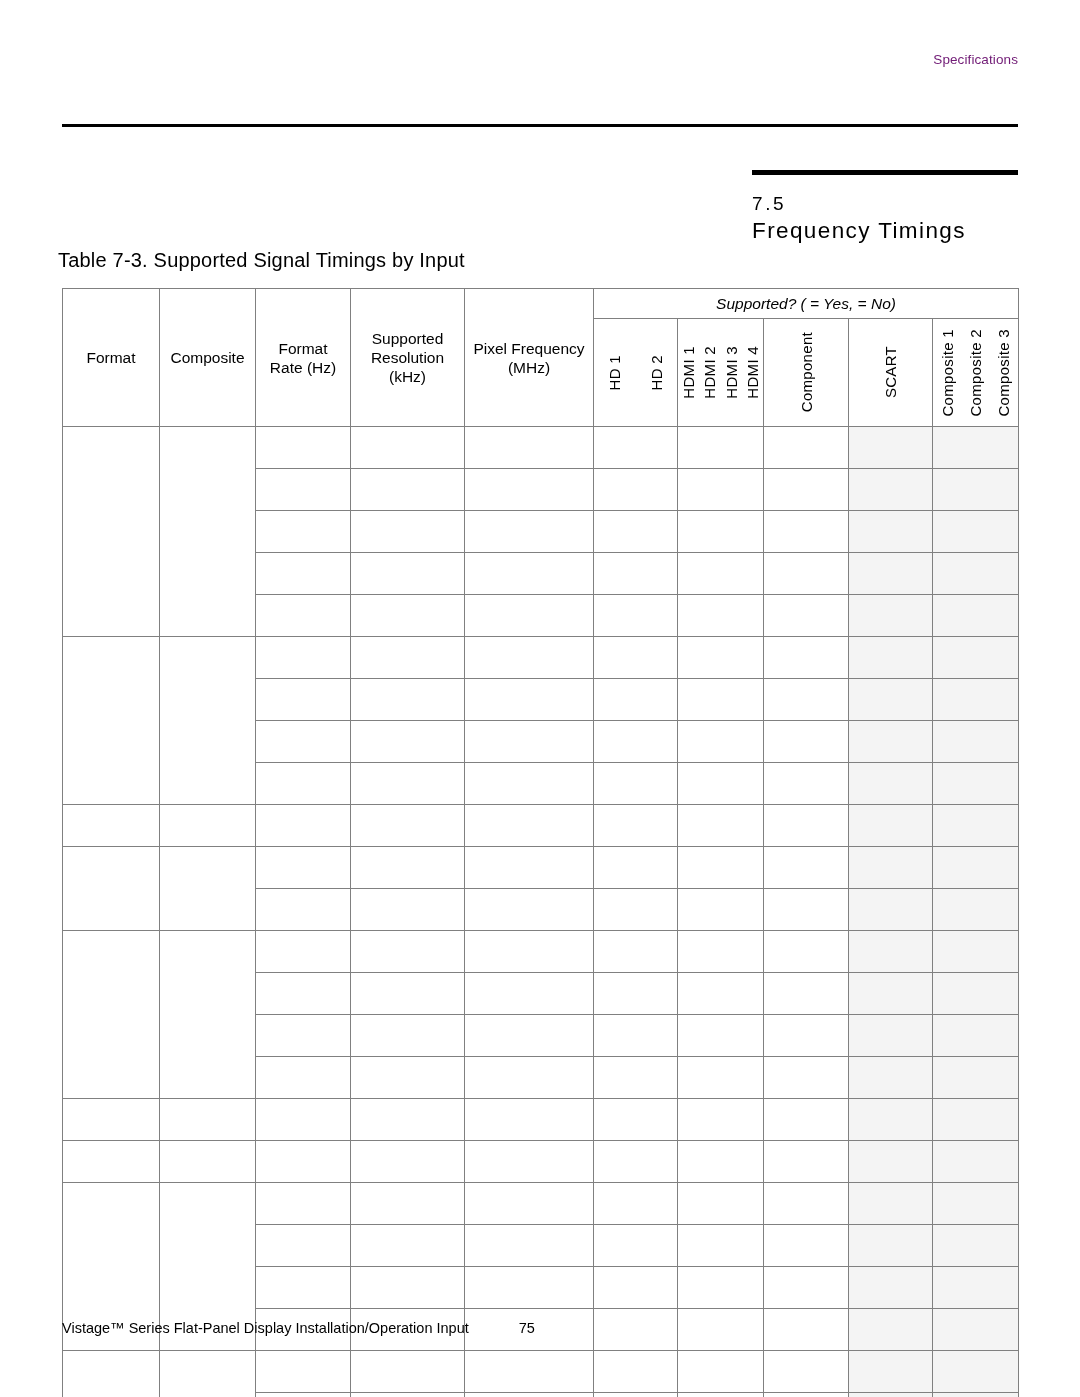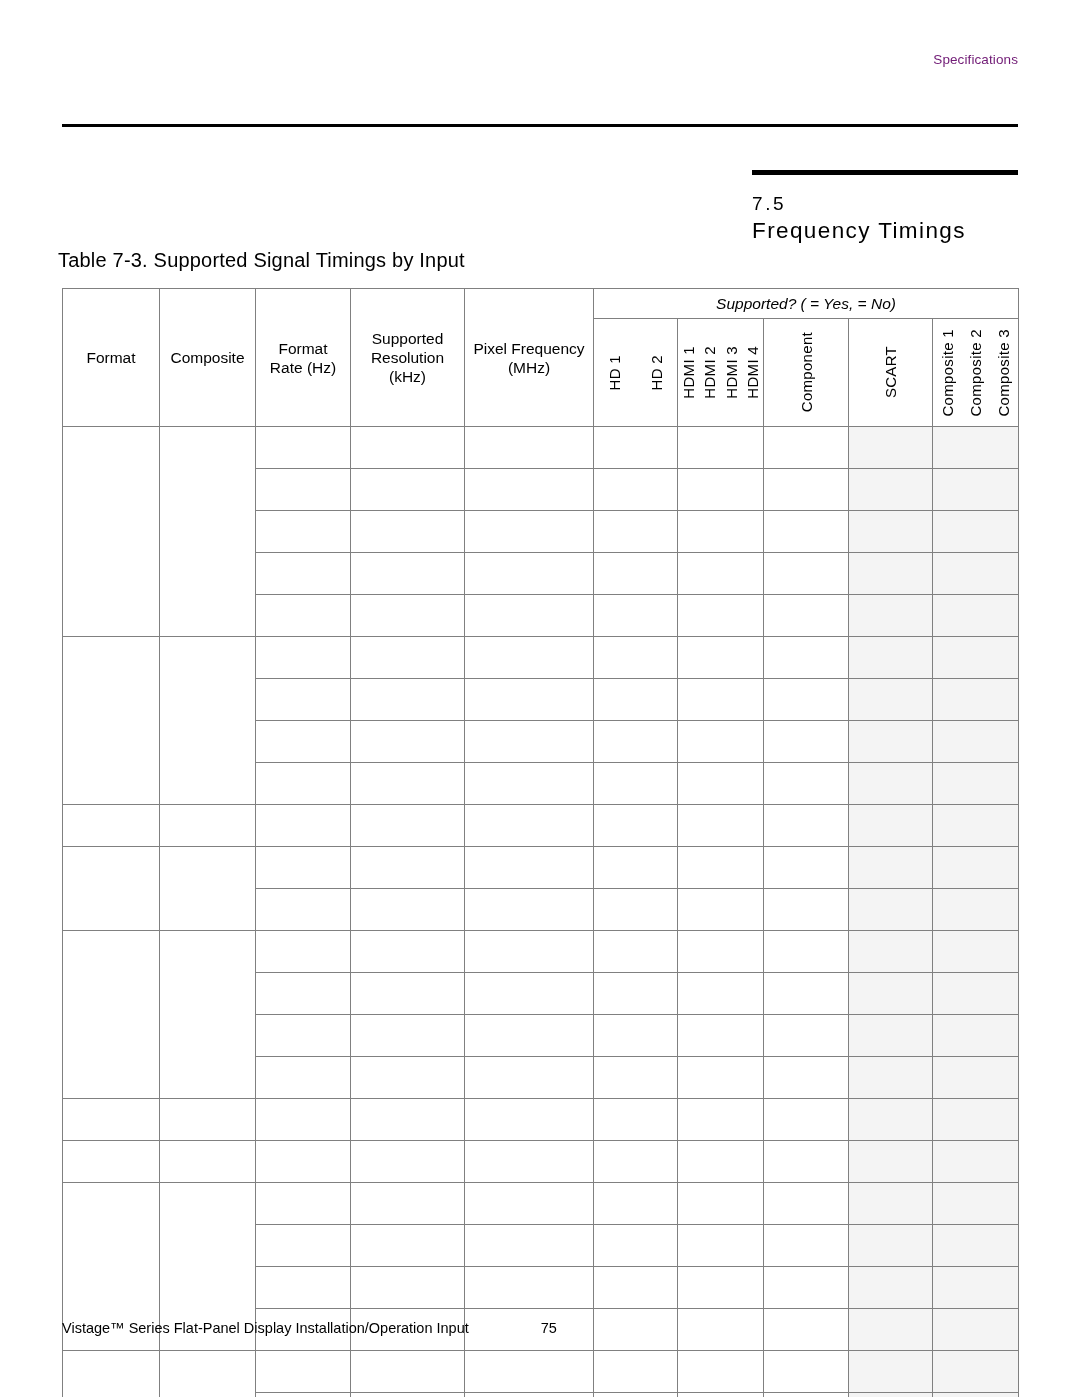--- a/index.html
+++ b/index.html
@@ -166,21 +166,21 @@
     top: 1320px;
     width: 956px;
     font-size: 14.5px;
     color: #000;
   }
   .footer .f-title {
     display: inline-block;
   }
   .footer .f-page {
     display: inline-block;
-    margin-left: 68px;
+    margin-left: 46px;
   }
 </style>
 </head>
 <body>
 
 <div class="running-head">Specifications</div>
 
 <div class="top-rule"></div>
 
 <div class="section-block">

